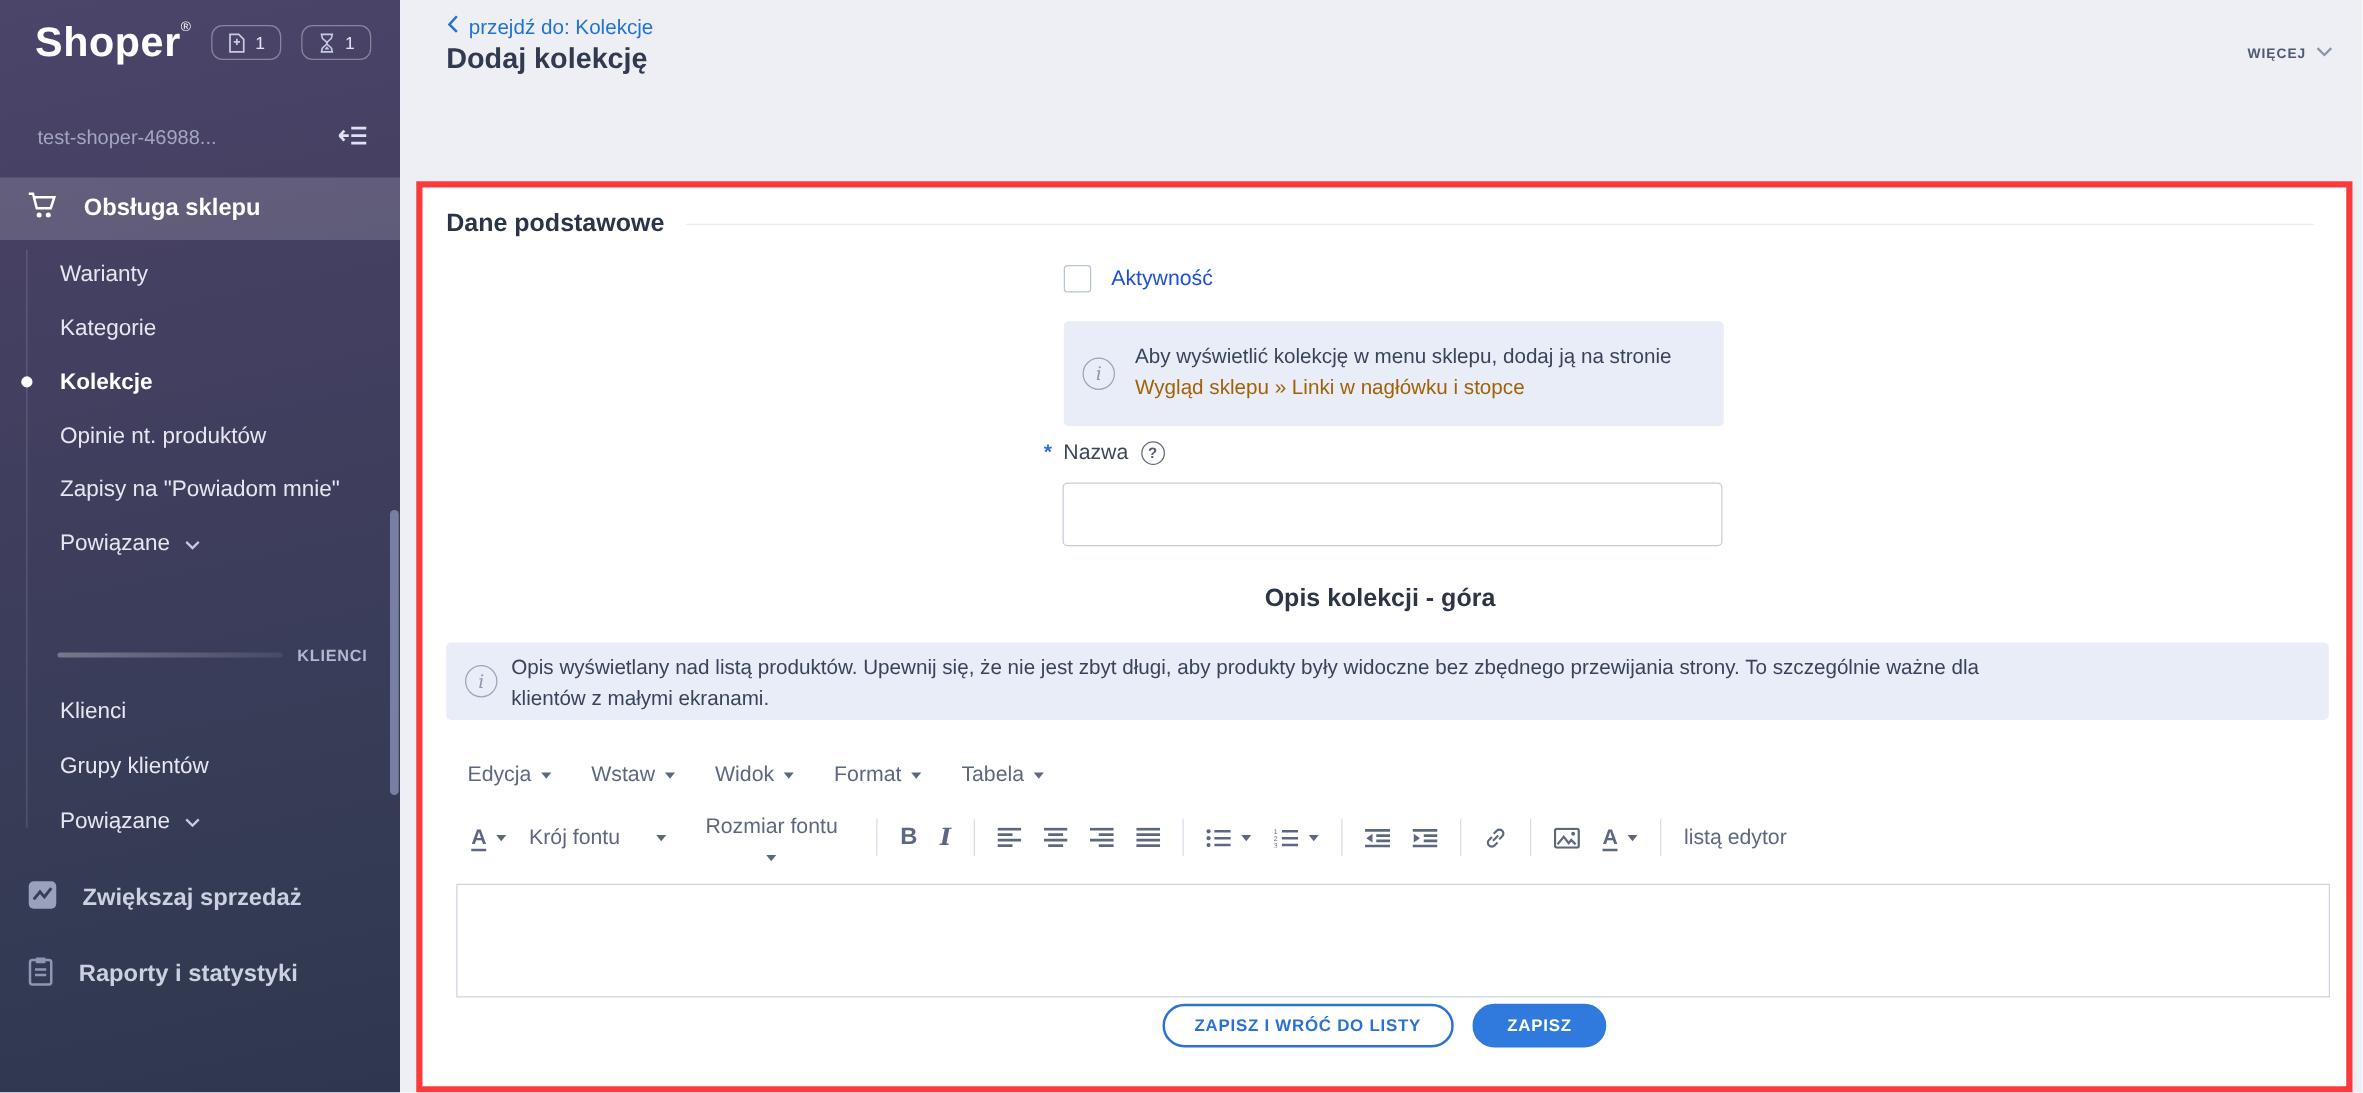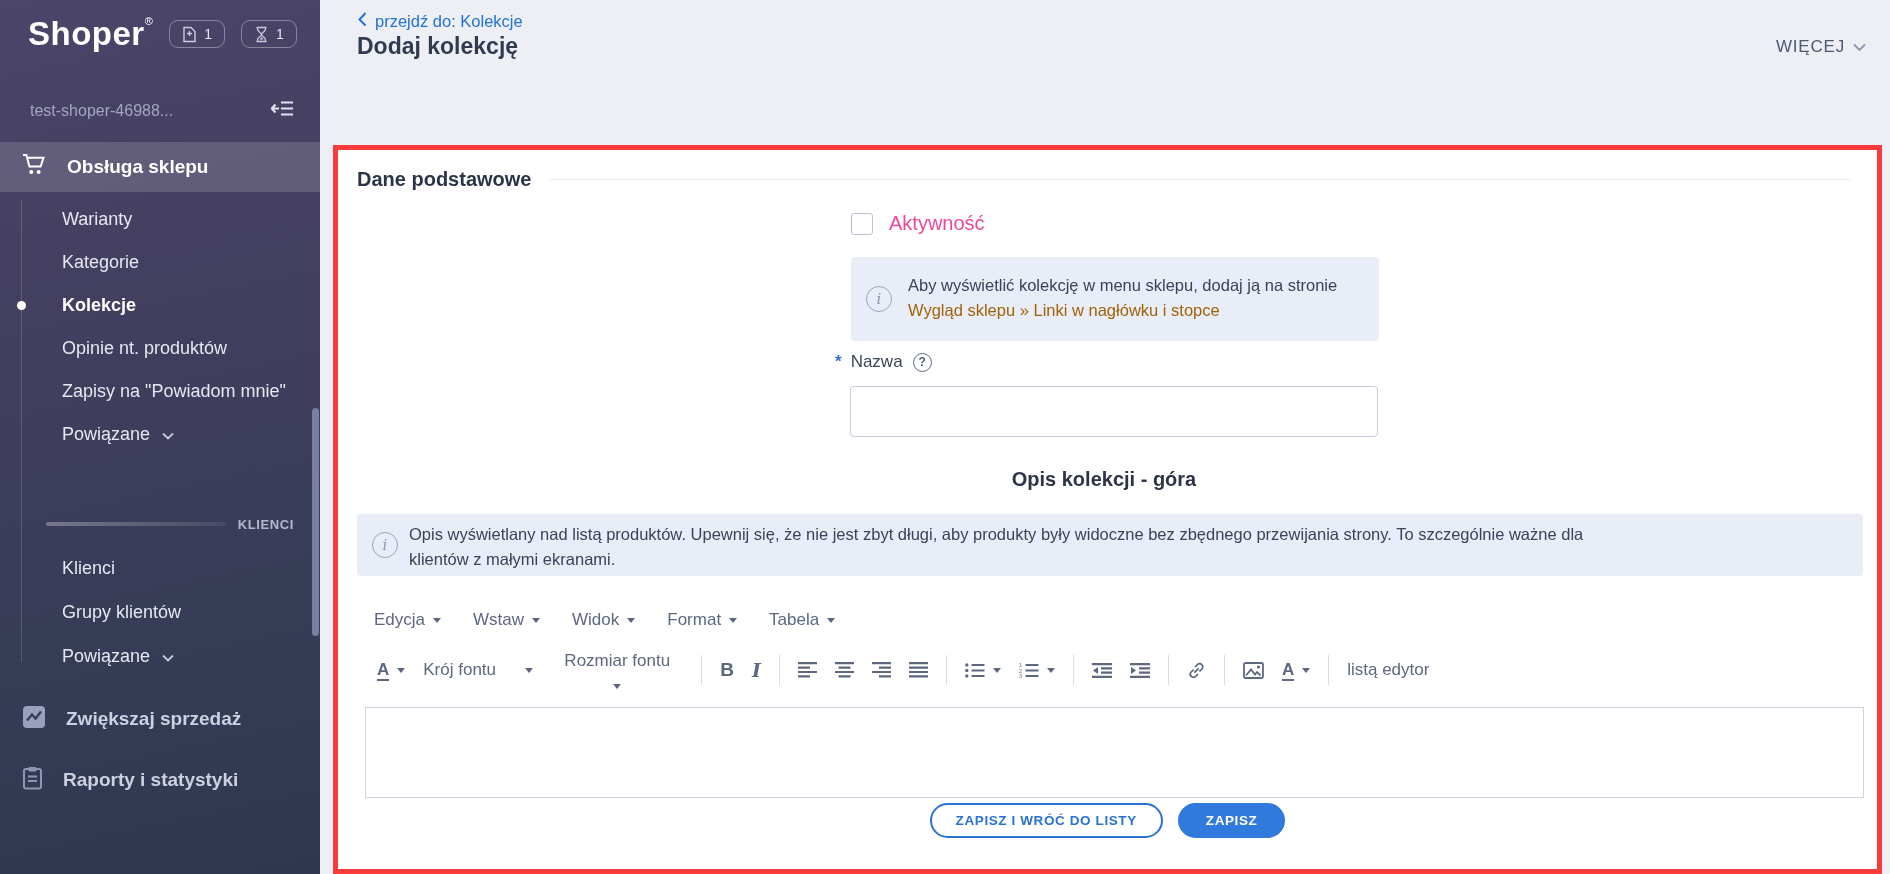--- a/index.html
+++ b/index.html
@@ -16,21 +16,21 @@
     height:28px; padding:0 12px; margin-left:16px; color:#e3e6f3; font-size:14px; cursor:pointer; }
   .badge svg { display:block; }
   .shop-row { position:absolute; left:30px; top:100px; right:26px; display:flex; align-items:center; justify-content:space-between; }
   .shop-name { color:#a2a6c0; font-size:16px; }
   .nav-section { position:absolute; left:0; right:0; height:50px; display:flex; align-items:center; gap:20px;
     padding-left:22px; font-size:19px; font-weight:700; color:#ffffff; cursor:pointer; }
   .nav-section.active { background:rgba(255,255,255,.15); }
   .nav-section.dim { color:#ccd1e2; }
   .guide-line { position:absolute; left:21px; top:200px; width:1px; height:462px; background:rgba(255,255,255,.16); }
   .subnav { position:absolute; left:0; right:0; }
-  .sub-item { height:43px; display:flex; align-items:center; gap:12px; padding-left:62px; font-size:18px;
+  .sub-item { height:43px; display:flex; align-items:center; gap:12px; padding-left:48px; font-size:18px;
     color:#e6e7f1; cursor:pointer; position:relative; }
   .sub-item.active { font-weight:700; color:#ffffff; }
   .sub-item .dot { position:absolute; left:17px; width:9px; height:9px; border-radius:50%; background:#ffffff; }
   .divider-row { position:absolute; left:46px; right:26px; top:515px; height:18px; display:flex; align-items:center; gap:12px; }
   .divider-line { flex:1; height:4px; border-radius:2px;
     background:linear-gradient(90deg,rgba(255,255,255,.30),rgba(255,255,255,.07)); }
   .divider-label { font-size:13px; font-weight:700; letter-spacing:.6px; color:#b4b8cd; }
   .bottombar { position:absolute; left:0; right:0; top:802px; height:72px; background:rgba(11,16,34,.28);
     border-top:1px solid rgba(255,255,255,.09); }
   .lang { position:absolute; left:220px; top:26px; display:flex; align-items:center; gap:6px;
@@ -40,33 +40,33 @@
   .lang-code { font-size:16px; color:#c3c8d8; }
   .lang .chev { color:#9aa0b8; font-size:13px; }
   .sb-thumb { position:absolute; left:312px; top:408px; width:7px; height:228px; background:#787fa2; border-radius:4px; }
 
   
   .main { position:absolute; left:320px; top:0; right:0; bottom:0; }
   .breadcrumb { position:absolute; left:38px; top:12px; display:flex; align-items:center; gap:8px;
     color:#2273d3; font-size:16.5px; text-decoration:none; cursor:pointer; }
   .page-title { position:absolute; left:37px; top:33px; font-size:23px; font-weight:700; color:#323a50; }
   .more-btn { position:absolute; right:24px; top:37px; display:flex; align-items:flex-end; gap:8px;
-    font-size:17px; font-weight:400; letter-spacing:.8px; color:#4e586f; cursor:pointer; }
+    font-size:11px; font-weight:700; letter-spacing:.8px; color:#4e586f; cursor:pointer; }
 
   .redbox { position:absolute; left:13px; top:145px; width:1549px; height:729px;
     border:5px solid #f93b3b; background:#ffffff; }
 
   .sec-heading { position:absolute; left:19px; right:26px; display:flex; align-items:center; gap:18px; }
   .sec-heading h2 { font-size:20px; font-weight:700; color:#2c3447; white-space:nowrap; }
   .sec-heading .rule { flex:1; height:1px; background:#e9ebf1; }
   .sec1 { top:18px; } .sec2 { top:318px;flex-direction:column; }
 
   .activity-row { position:absolute; left:513px; top:62px; display:flex; align-items:center; gap:16px; cursor:pointer; }
   .checkbox { width:22px; height:22px; background:#fff; border:1.5px solid #b7c3d7; border-radius:3px; }
-  .activity-label { font-size:20px; color:#ec4899; }
+  .activity-label { font-size:17px; color:#1d4ed8; }
 
   .infobox { position:absolute; background:#e9edf7; border-radius:4px; color:#39435a; font-size:16.5px; line-height:25px; }
   .info-icon { position:absolute; left:15px; top:50%; margin-top:-13px; width:26px; height:26px; border-radius:50%;
     border:1.5px solid #9aa5ba; color:#8d98ae; font-family:"DejaVu Serif",serif; font-style:italic; font-size:15px;
     display:flex; align-items:center; justify-content:center; }
   .info1 { left:513px; top:107px; width:528px; height:84px; padding:16px 18px 16px 57px; }
   .info1 a { display:block; color:#a16207; text-decoration:none; cursor:pointer; }
   .info2 { left:19px; top:364px; width:1506px; height:62px; padding:8px 20px 8px 52px; }
   .info2 .txt { display:block; max-width:1210px; }
 

